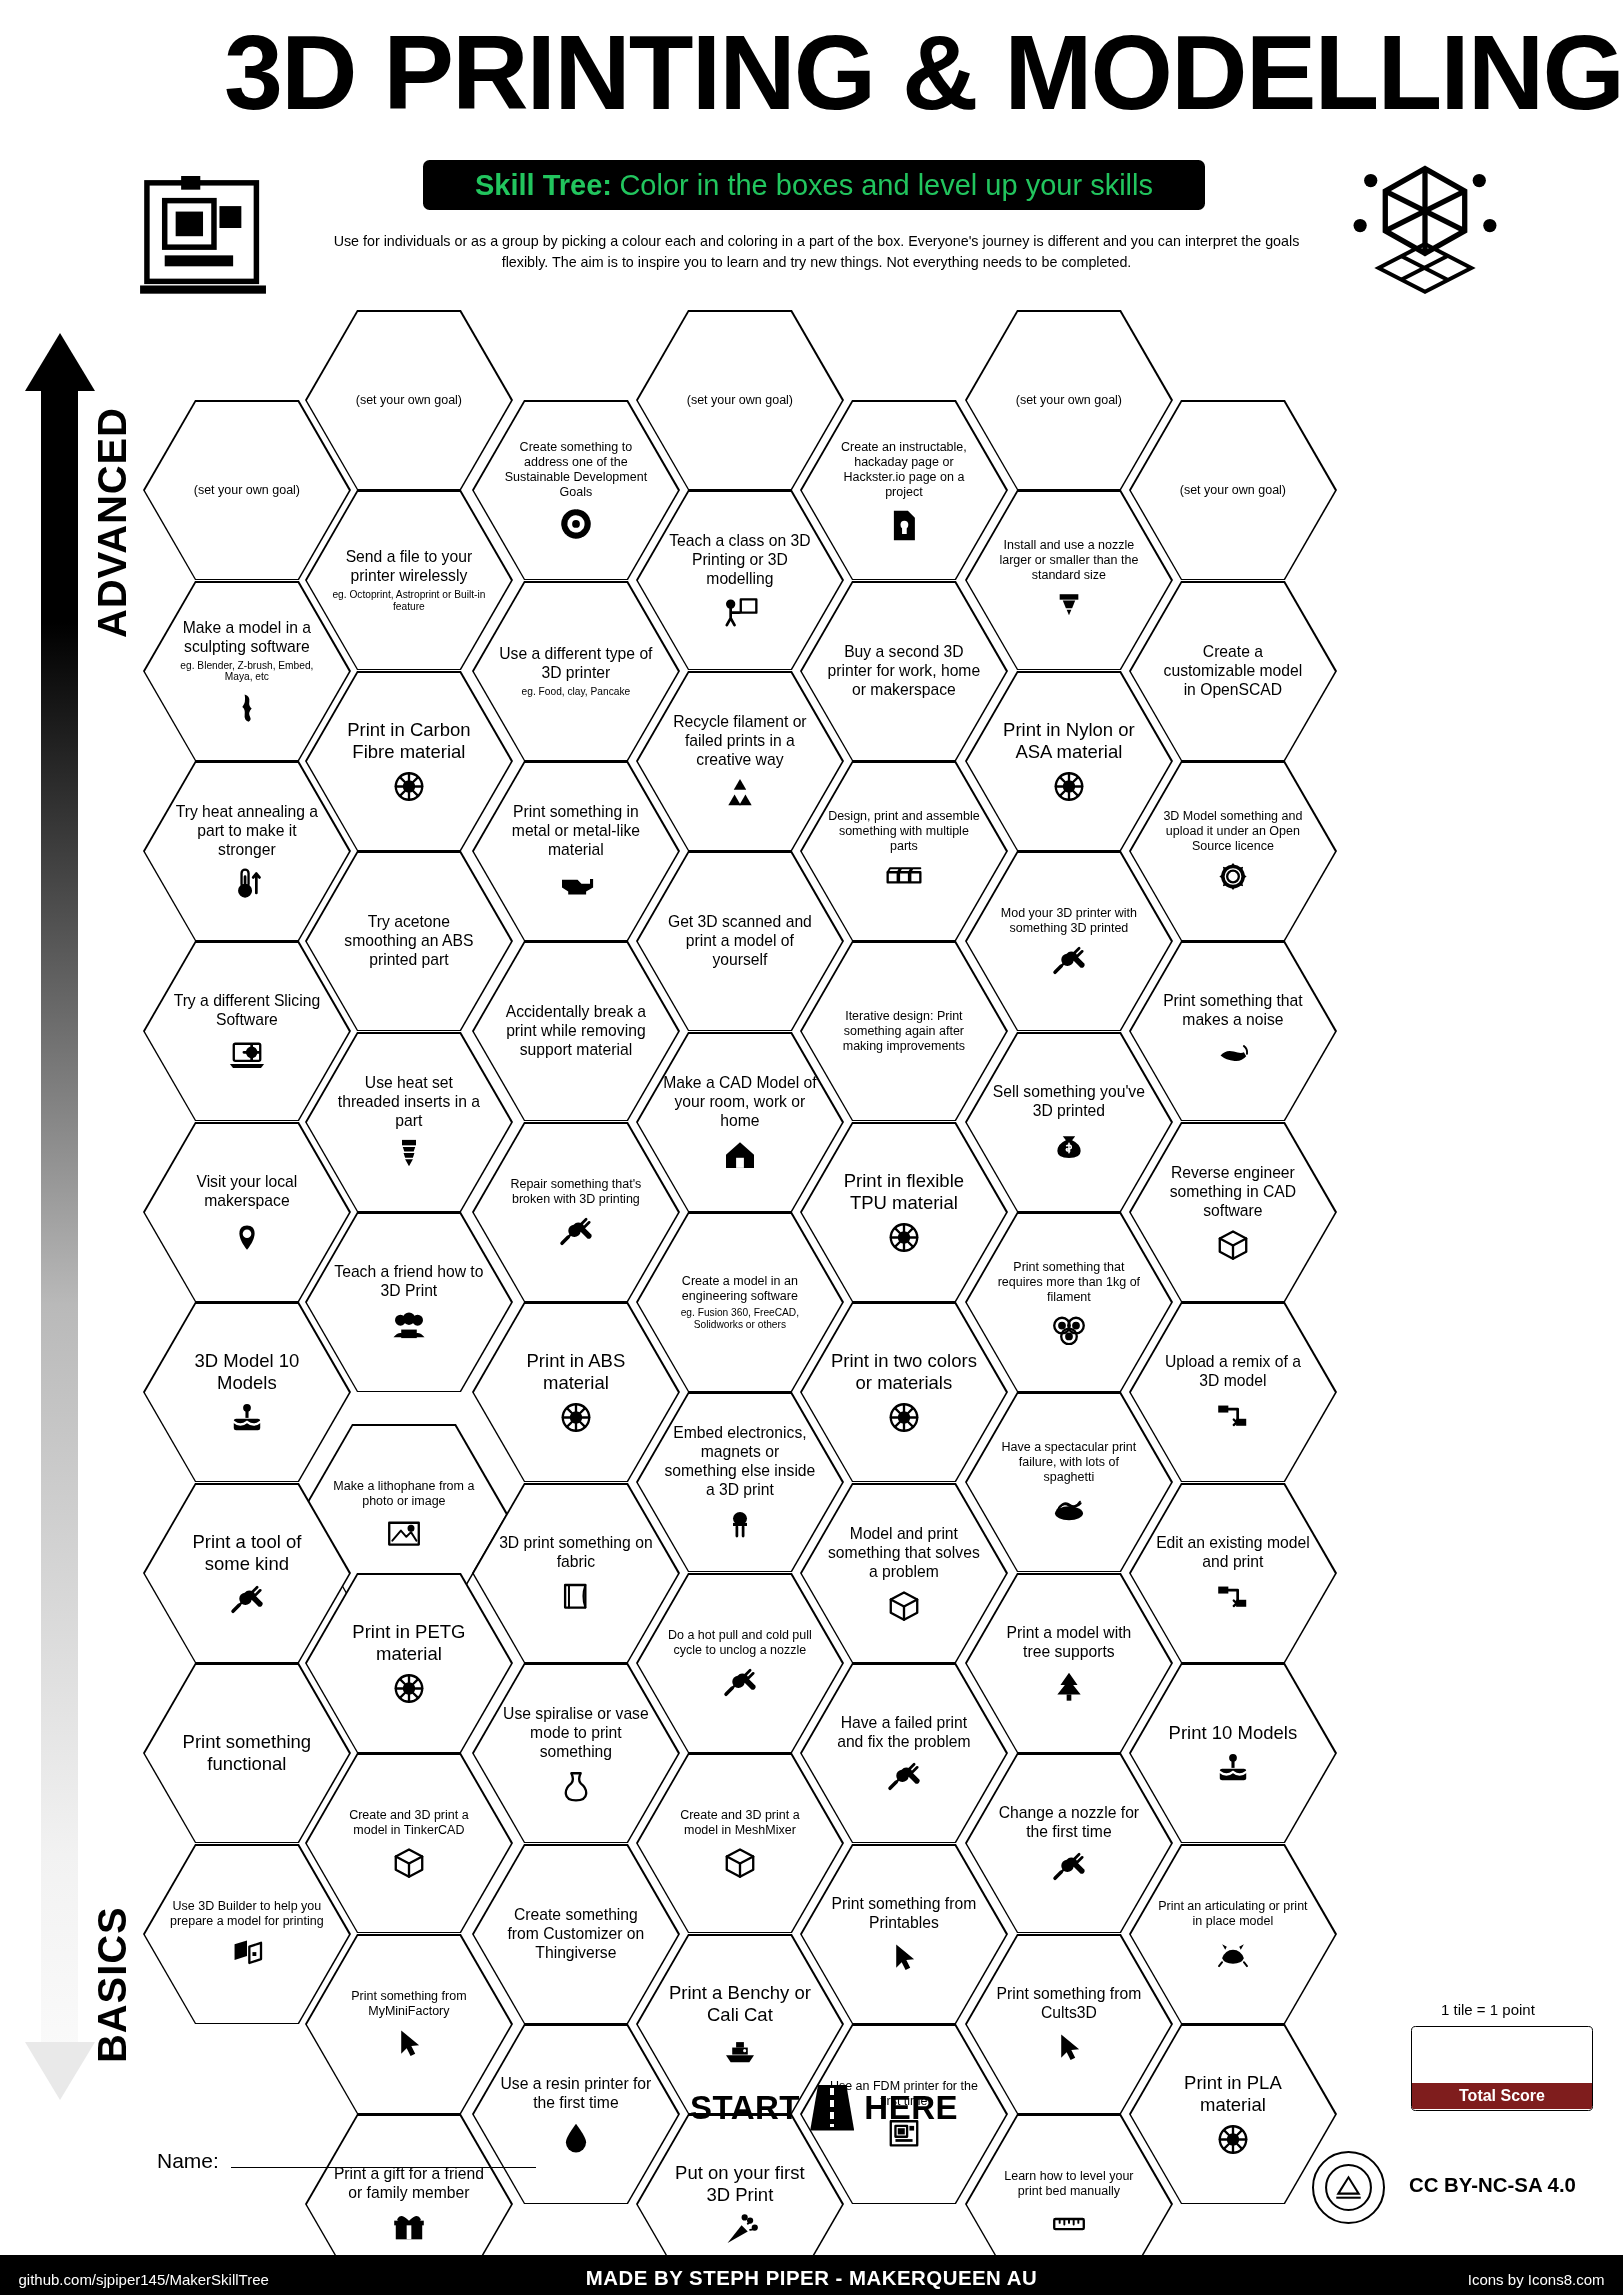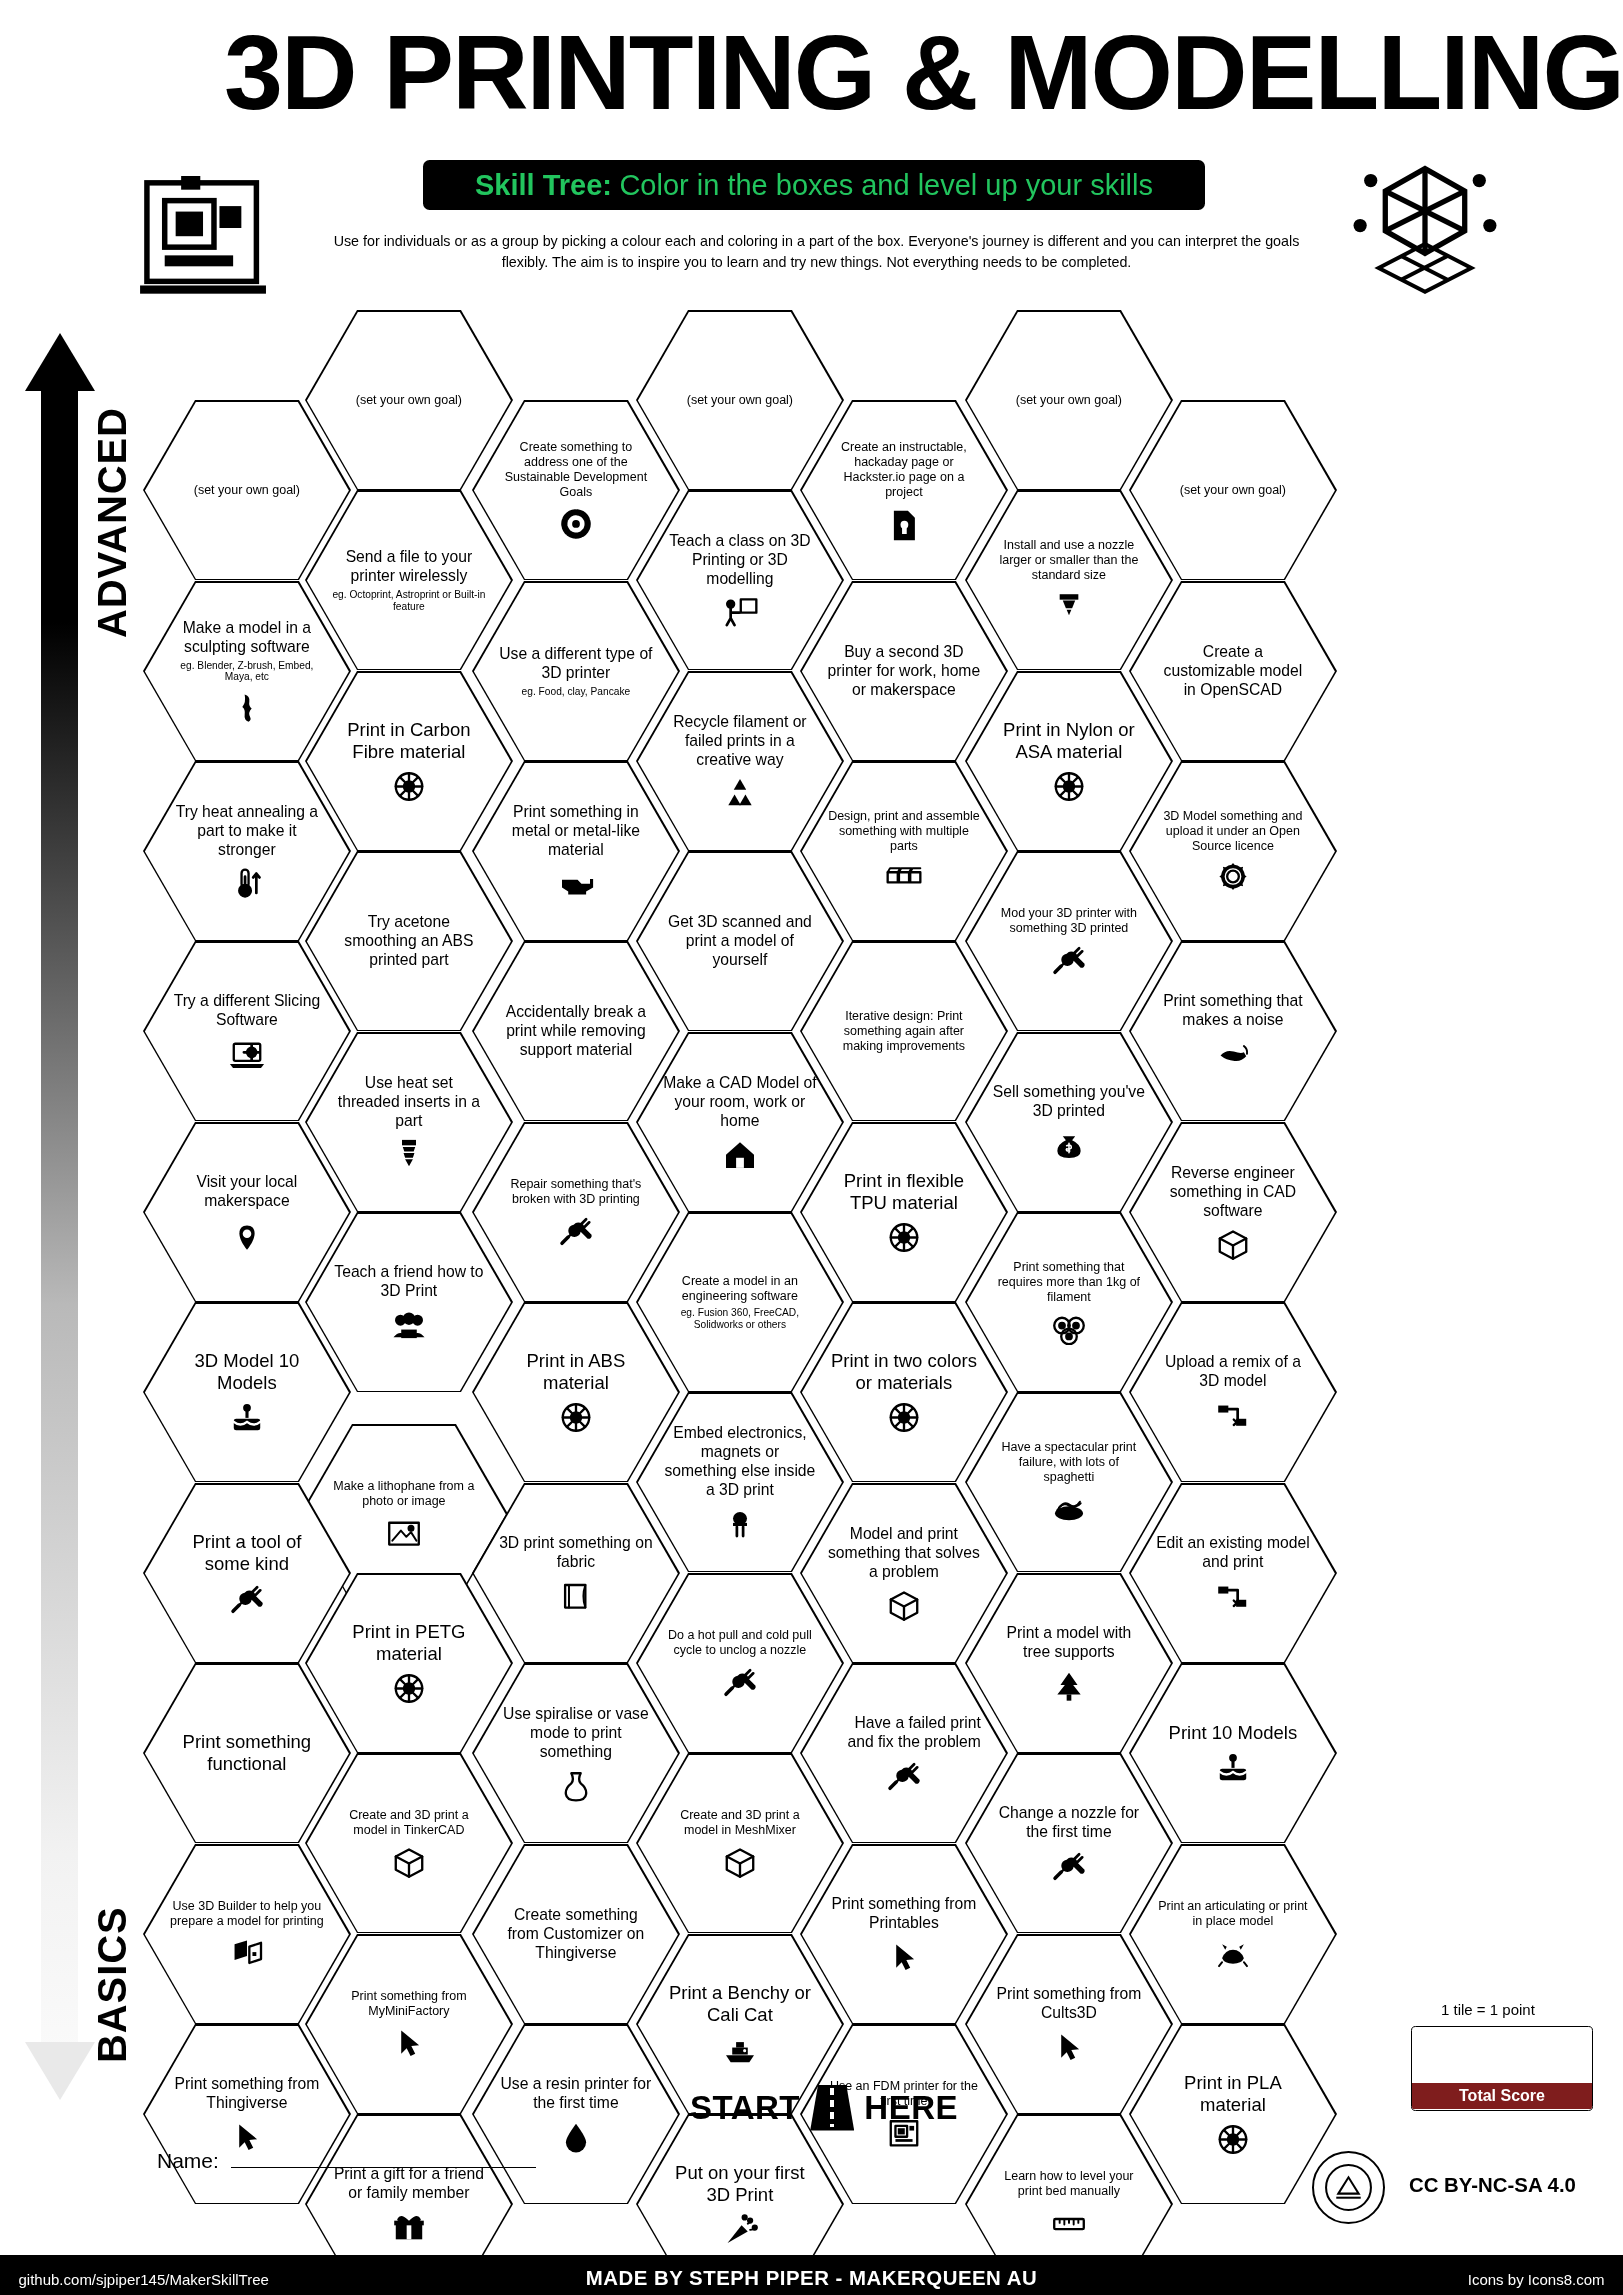--- a/index.html
+++ b/index.html
@@ -718,21 +718,21 @@
     <div class="hex outline" style="left: 472px; top: 1663px;">
       <div class="inner">
         <div class="htext ">Use spiralise or vase mode to print something</div>
         <div class="hicon">
           <svg width="40" height="35" viewBox="0 0 100 90" fill="none" stroke="#000" stroke-width="6" stroke-linecap="round" stroke-linejoin="round">
             <path d="M38 16 h24 q-8 16 0 26 q16 12 14 28 q-2 16 -26 16 q-24 0 -26-16 q-2-16 14-28 q8-10 0-26z"></path>
           </svg>
         </div>
       </div>
     </div>
-    <div class="hex outline" style="left: 800px; top: 1663px; text-align: right;">
+    <div class="hex outline" style="left: 800px; top: 1663px;">
       <div class="inner">
         <div class="htext ">Have a failed print and fix the problem</div>
         <div class="hicon">
           <svg width="40" height="35" viewBox="0 0 100 90" fill="none" stroke="#000" stroke-width="6" stroke-linecap="round" stroke-linejoin="round">
             <path d="M18 74 L52 40"></path>
             <path d="M44 30 a16 16 0 1 0 18 18 l18 18 a8 8 0 0 0 10-10 l-18-18 a16 16 0 0 0 -28 -8z" fill="#000" stroke="none"></path>
             <path d="M76 16 L58 34 M84 24 L66 42" stroke-width="7"></path>
             <path d="M14 78 L30 62" stroke-width="9"></path>
           </svg>
         </div>
@@ -846,30 +846,20 @@
             <rect x="30" y="40" width="40" height="18" fill="#000" stroke="none"></rect>
             <rect x="40" y="26" width="20" height="14" fill="#000" stroke="none"></rect>
             <circle cx="62" cy="48" r="4" fill="#fff" stroke="none"></circle>
           </svg>
         </div>
       </div>
     </div>
     <div class="hex outline" style="left: 965px; top: 1934px;">
       <div class="inner">
         <div class="htext ">Print something from Cults3D</div>
-        <div class="hicon">
-          <svg width="40" height="35" viewBox="0 0 100 90" fill="none" stroke="#000" stroke-width="6" stroke-linecap="round" stroke-linejoin="round">
-            <path d="M30 14 L30 74 L44 60 L54 80 L66 74 L56 54 L76 52 Z" fill="#000" stroke="none"></path>
-          </svg>
-        </div>
-      </div>
-    </div>
-    <div class="hex outline" style="left: 143px; top: 2024px;">
-      <div class="inner">
-        <div class="htext ">Print something from Thingiverse</div>
         <div class="hicon">
           <svg width="40" height="35" viewBox="0 0 100 90" fill="none" stroke="#000" stroke-width="6" stroke-linecap="round" stroke-linejoin="round">
             <path d="M30 14 L30 74 L44 60 L54 80 L66 74 L56 54 L76 52 Z" fill="#000" stroke="none"></path>
           </svg>
         </div>
       </div>
     </div>
     <div class="hex outline" style="left: 472px; top: 2024px;">
       <div class="inner">
         <div class="htext ">Use a resin printer for the first time</div>

